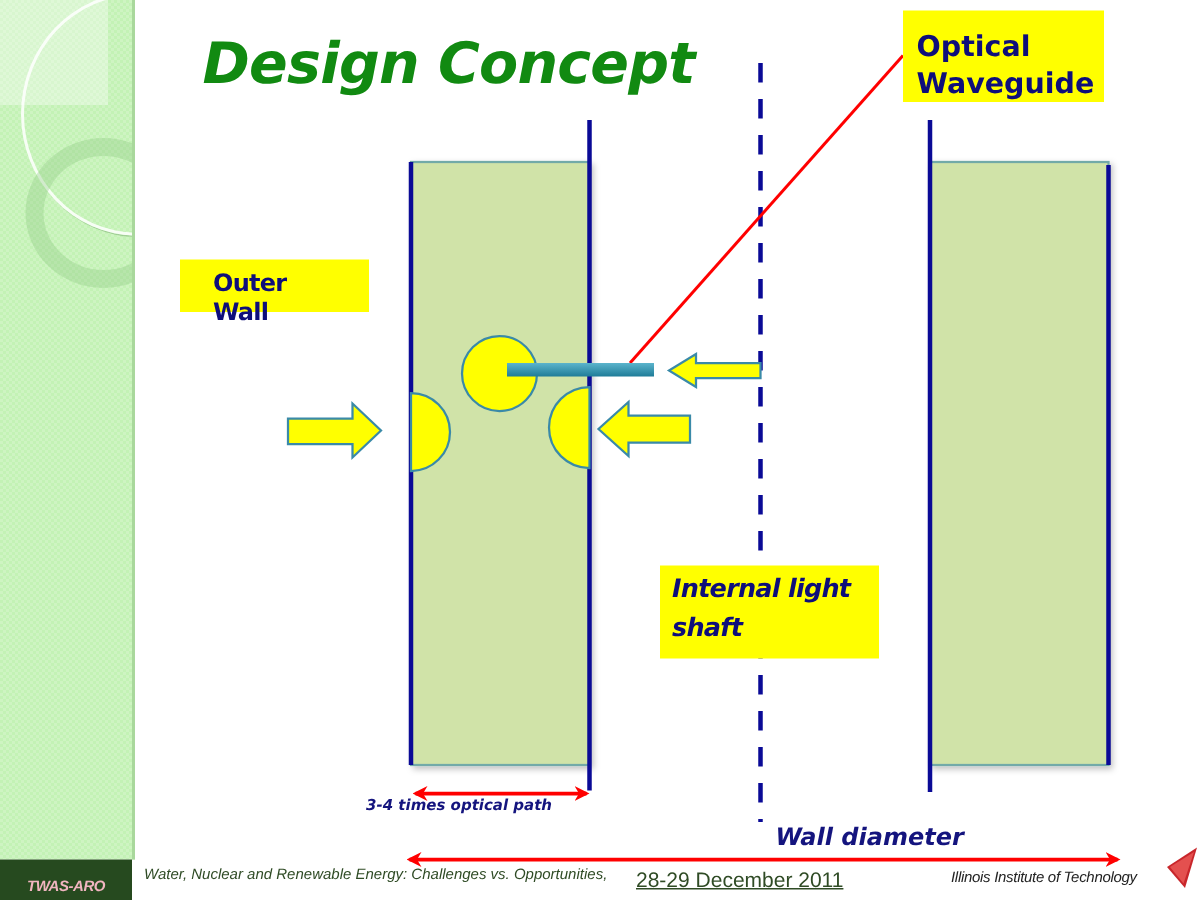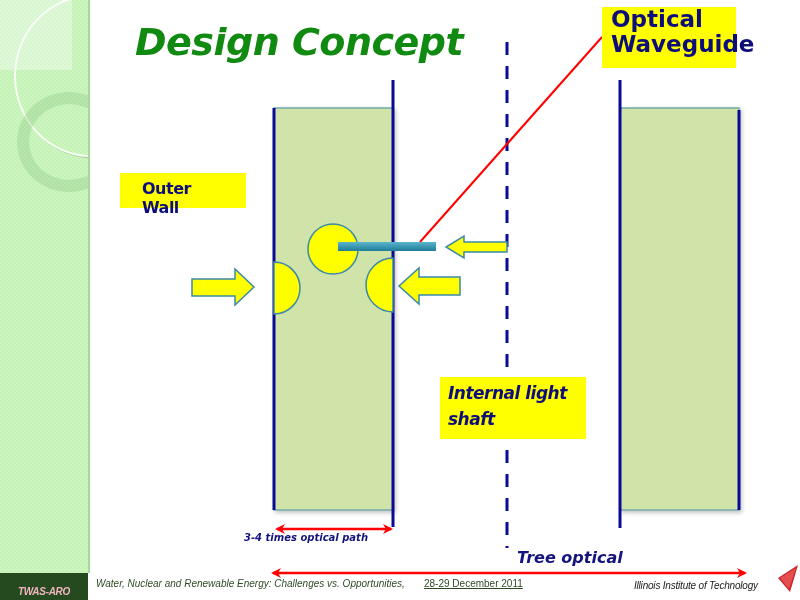--- a/index.html
+++ b/index.html
@@ -35,38 +35,38 @@
     position: absolute; left: 0; top: 573px; width: 88px; height: 37px;
     background: #264a1f; color: #f0b5c0; font-size: 10px; font-weight: bold;
     font-style: italic; display: flex; align-items: center; justify-content: center;
     font-family: "Liberation Sans", sans-serif; letter-spacing: -0.3px;
   }
   .footer-text {
     position: absolute; left: 96px; top: 578px; font-size: 10px; font-style: italic;
     color: #2f4b25; font-family: "Liberation Sans", sans-serif; white-space: nowrap;
   }
   .footer-date {
-    position: absolute; left: 424px; top: 578px; font-size: 10px; color: #2f4b25;
+    position: absolute; left: 424px; top: 578px; font-size: 14px; color: #2f4b25;
     text-decoration: underline; font-family: "Liberation Sans", sans-serif; white-space: nowrap;
   }
   .iit-text {
     position: absolute; left: 634px; top: 580px; font-size: 10px; font-style: italic;
     color: #222; font-family: "Liberation Sans", sans-serif; white-space: nowrap; letter-spacing: -0.2px;
   }
   .title {
     position: absolute; left: 135px; top: 20px; font-size: 38px; font-weight: bold;
     font-style: italic; color: #118a11; font-family: "DejaVu Sans", sans-serif;
     letter-spacing: -0.5px; white-space: nowrap;
   }
   .label {
     position: absolute; background: #ffff00; color: #0e0e7a; font-weight: bold;
     font-family: "DejaVu Sans", sans-serif; box-sizing: border-box;
   }
   .lbl-outer { left: 120px; top: 173px; width: 126px; height: 35px; font-size: 16px; padding: 6px 22px; letter-spacing: -0.5px; }
-  .lbl-opt { left: 602px; top: 7px; width: 134px; height: 61px; font-size: 23px; padding: 0 9px; line-height: 25px; }
+  .lbl-opt { left: 602px; top: 7px; width: 134px; height: 61px; font-size: 19px; padding: 12px 9px; line-height: 25px; }
   .lbl-int { left: 440px; top: 377px; width: 146px; height: 62px; font-size: 17px; font-style: italic; padding: 3px 8px; line-height: 26px; letter-spacing: -0.5px; }
   .dim-label {
     position: absolute; color: #14147e; font-weight: bold; font-style: italic;
     font-family: "DejaVu Sans", sans-serif; font-size: 10px; white-space: nowrap;
   }
   .dim-short { left: 244px; top: 532px; }
   .dim-tree { left: 517px; top: 548px; font-size: 16px; }
   svg.diagram { position: absolute; left: 0; top: 0; }
 </style>
 </head>
@@ -136,18 +136,18 @@
   <div>Optical</div>
   <div>Waveguide</div>
 </div>
 
 <div class="label lbl-int">
   <div>Internal light</div>
   <div>shaft</div>
 </div>
 
 <div class="dim-label dim-short">3-4 times optical path</div>
-<div class="dim-label dim-tree">Tree optical</div>
+<div class="dim-label dim-tree">Wall diameter</div>
 
 <div class="footer-left">TWAS-ARO</div>
 <div class="footer-text">Water, Nuclear and Renewable Energy: Challenges vs. Opportunities,</div>
 <div class="footer-date">28-29 December 2011</div>
 <div class="iit-text">Illinois Institute of Technology</div>
 
 </body></html>

